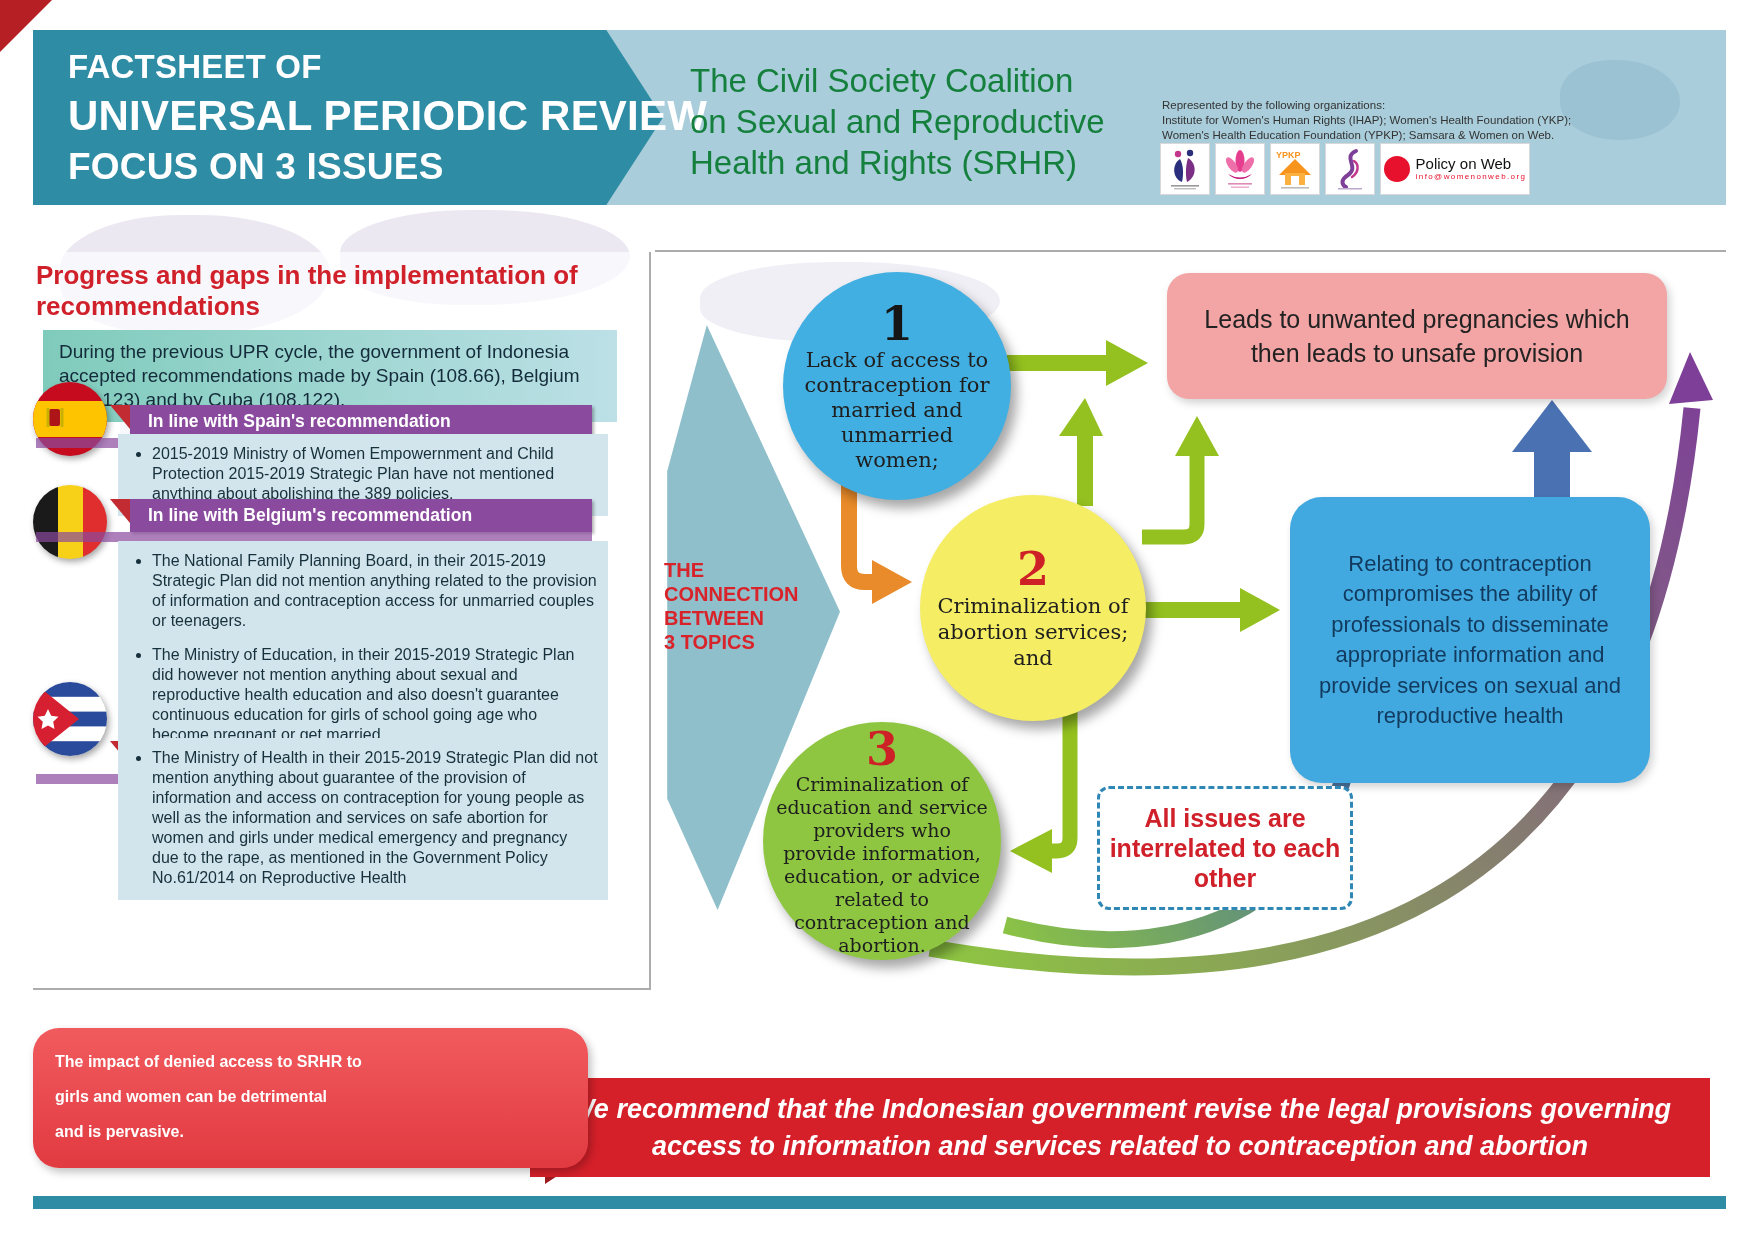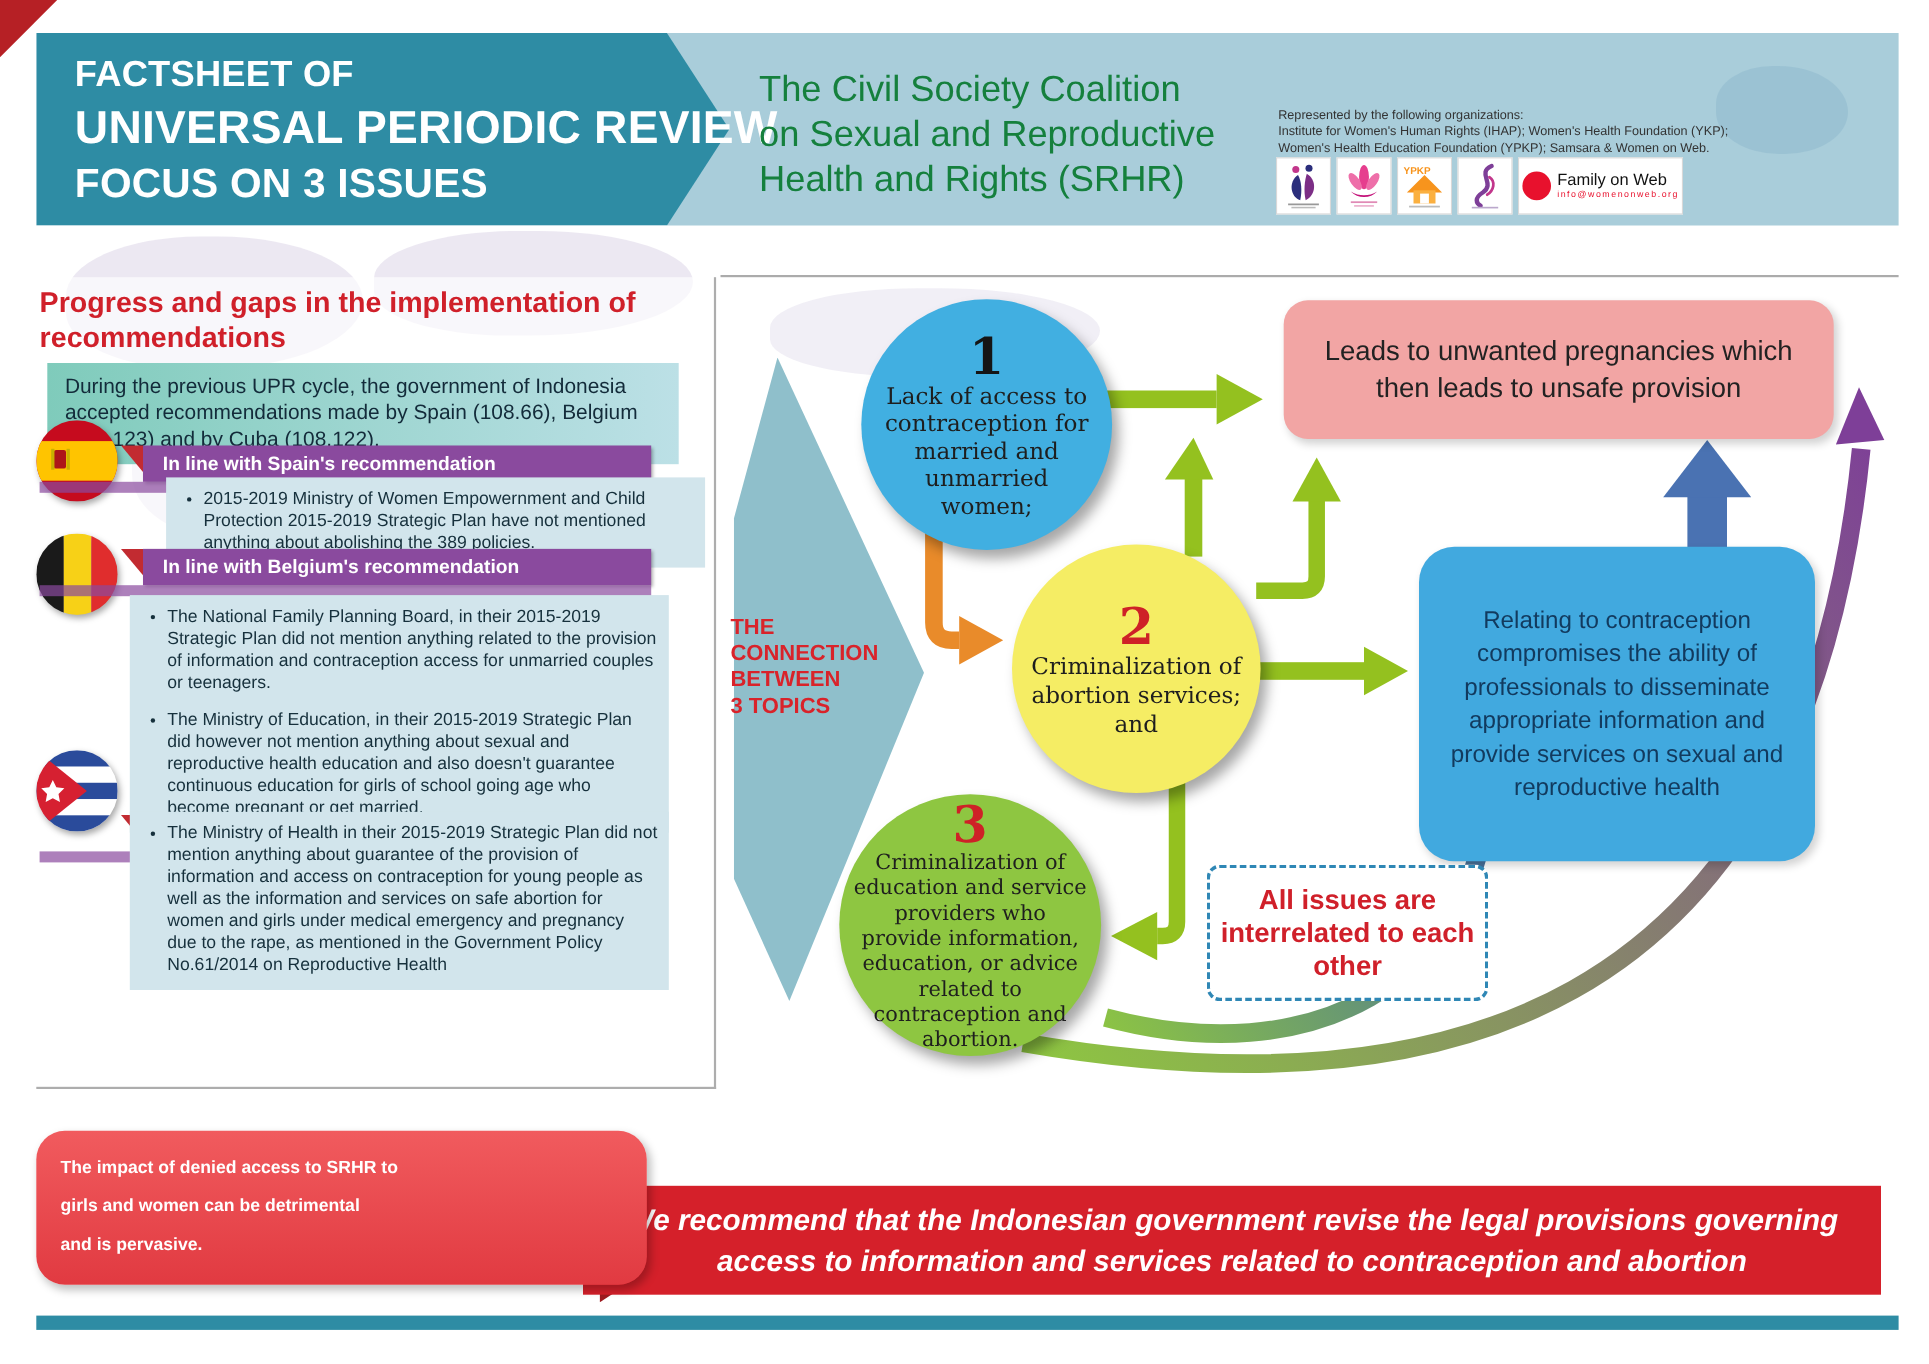--- a/index.html
+++ b/index.html
@@ -151,21 +151,21 @@
     <div class="tile">
       <svg width="40" height="44" viewBox="0 0 40 44">
         <path d="M26 4 C12 10 30 20 18 28 C10 33 12 38 16 40" fill="none" stroke="#7E3F98" stroke-width="4" stroke-linecap="round"></path>
         <path d="M24 14 C30 18 28 26 22 30" fill="none" stroke="#C2368B" stroke-width="2.5" stroke-linecap="round"></path>
         <rect x="8" y="41" width="24" height="1.5" fill="#bba8cc"></rect>
       </svg>
     </div>
     <div class="tile-wow">
       <div class="wow-dot"></div>
       <div>
-        <div class="wow-name">Family on Web</div>
+        <div class="wow-name">Policy on Web</div>
         <div class="wow-mail">info@womenonweb.org</div>
       </div>
     </div>
   </div>
 
   <div class="abs map-blob" style="left:60px;top:215px;width:270px;height:120px;"></div>
   <div class="abs map-blob" style="left:340px;top:210px;width:290px;height:95px;"></div>
   <div class="abs map-blob" style="left:120px;top:350px;width:210px;height:140px;"></div>
   <div class="abs map-blob" style="left:700px;top:262px;width:300px;height:80px;opacity:.4;"></div>
 
@@ -182,21 +182,21 @@
         </defs>
       <g clip-path="url(#cfS)">
         <rect width="74" height="74" fill="#C60B1E"></rect>
         <rect y="19" width="74" height="36" fill="#FFC400"></rect>
         <rect x="16" y="27" width="11" height="17" rx="2" fill="#AD1519"></rect>
         <rect x="13.5" y="26" width="3" height="19" fill="#C8B100"></rect>
         <rect x="27.5" y="26" width="3" height="19" fill="#C8B100"></rect>
       </g>
     </svg>
     <div class="banner" style="top:153px;">In line with Spain's recommendation</div>
-    <div class="bullets" style="top:182px;margin-left:33px;">
+    <div class="bullets" style="top:182px;">
       <ul>
         <li>2015-2019 Ministry of Women Empowernment and Child Protection 2015-2019 Strategic Plan have not mentioned anything about abolishing the 389 policies.</li>
       </ul>
     </div>
 
     <svg class="flag" style="left:0;top:233px;" viewBox="0 0 74 74">
       <defs>
           <clipPath id="cfB">
             <circle cx="37" cy="37" r="37"></circle>
           </clipPath>

